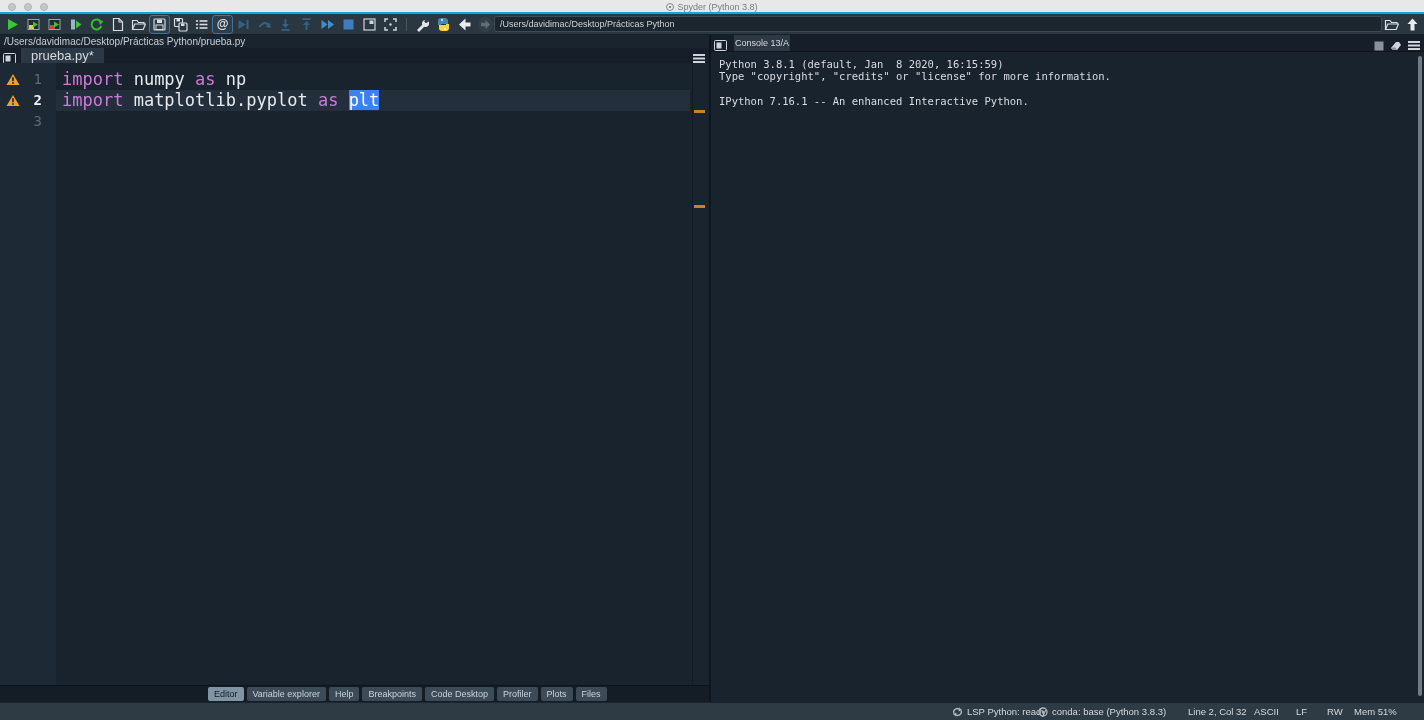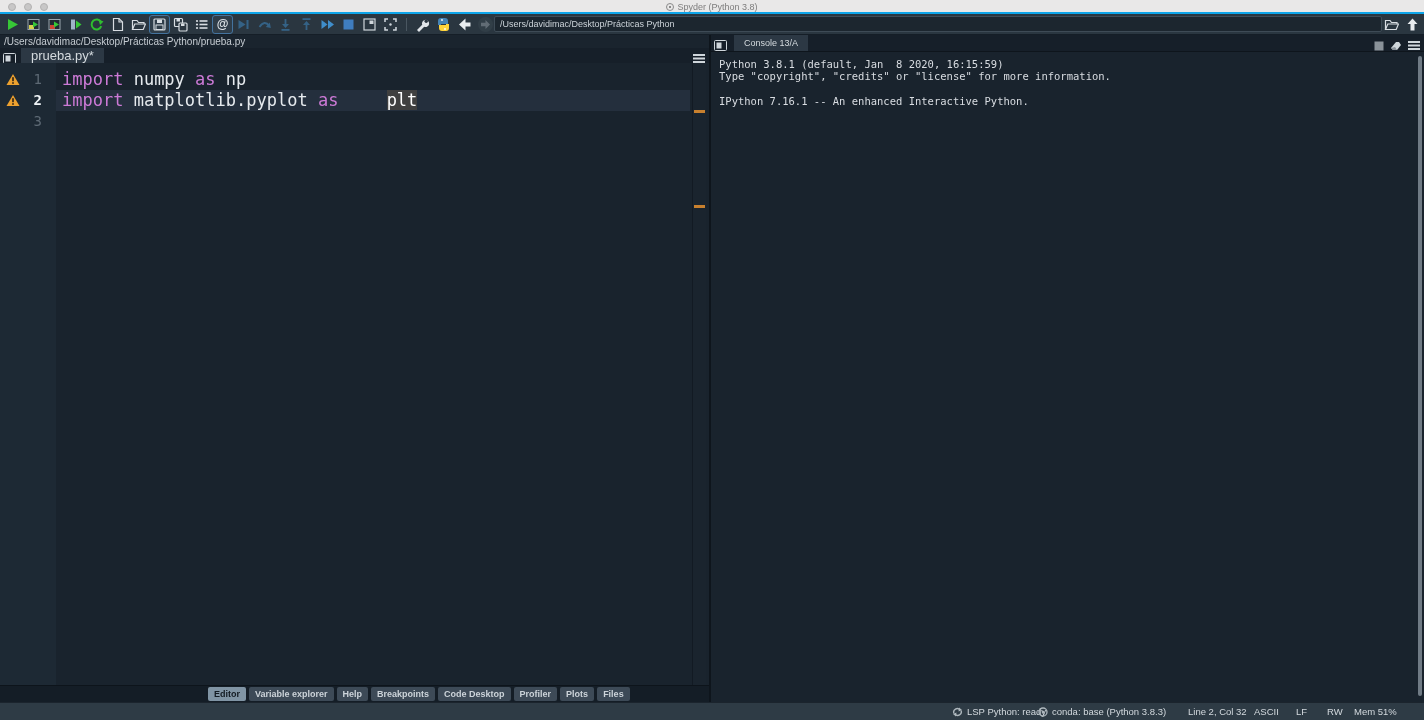--- a/index.html
+++ b/index.html
@@ -41,32 +41,32 @@
   .gutter { position:absolute; left:0; top:0; width:56px; height:622px; background:#1d2934; }
   .gut-row { position:relative; height:21px; }
   .gut-rows { padding-top:6px; }
   .warn-ico { position:absolute; left:6px; top:3px; }
   .lnum { position:absolute; right:14px; top:0; height:21px; line-height:21px; font-family:"DejaVu Sans Mono", monospace; font-size:14px; color:#5d6974; }
   .lnum.active { color:#f0f4f7; font-weight:bold; }
   .code-lines { position:absolute; left:56px; top:0; width:634px; padding-top:6px; }
   .code-row { height:21px; line-height:21px; font-family:"DejaVu Sans Mono", monospace; font-size:17px; color:#e6eaee; white-space:pre; padding-left:6px; }
   .code-row.current { background:#242f3d; }
   .kw { color:#cc7ad6; }
-  .sel { background:#404040; color:#ffffff;margin-left:38px; }
+  .sel { background:#3b82f6; color:#ffffff; }
   .flag-area { position:absolute; left:692px; top:0; width:14px; height:622px; background:#1a242e; border-left:1px solid #121a23; }
   .flag-mark { position:absolute; left:1px; width:11px; height:3px; background:#c8802e; }
 
   
-  .panel-tabstrip { position:absolute; left:0; top:650px; width:709px; height:17px; background:#141d26; border-top:1px solid #0d141b; display:flex; align-items:center; padding-left:208px; gap:3px;font-weight:bold; }
+  .panel-tabstrip { position:absolute; left:0; top:650px; width:709px; height:17px; background:#141d26; border-top:1px solid #0d141b; display:flex; align-items:center; padding-left:208px; gap:3px; }
   .ptab { font-size:9px; padding:2px 6px; border-radius:2px; background:#3d4a57; color:#ccd3d9; white-space:nowrap; }
   .ptab.active { background:#8094a4; color:#131b22; }
 
   
   .con-tabrow { top:0; height:16px; }
-  .con-tab { position:absolute; left:23px; top:0; height:16px; line-height:16px; font-size:9px; color:#d4dade; background:#2c3844; padding:0 10px; }
+  .con-tab { position:absolute; left:23px; top:0; height:16px; line-height:16px; font-size:9px; color:#d4dade; background:#2c3844; padding:0 1px; }
   .con-icons { position:absolute; right:4px; top:2px; display:flex; gap:6px; align-items:center; }
   .con-content { position:absolute; left:0; top:16px; width:713px; height:651px; background:#19232d; border-top:1px solid #0e151c; padding:6px 0 0 8px; font-family:"DejaVu Sans Mono", monospace; font-size:10.5px; color:#d9dde2; }
   .con-line { height:12.3px; line-height:12.3px; white-space:pre; }
   .p-green { color:#2aa35a; }
   .p-bright { color:#52e06a; font-weight:bold; }
   .con-scrollbar { position:absolute; right:2px; top:4px; width:4px; height:640px; background:#707b85; border-radius:2px; }
 
   
   .statusbar { position:absolute; left:0; top:702px; width:1424px; height:18px; background:#2e3b45; border-top:1px solid #1b242d; font-size:9.5px; color:#d3d9de; }
   .st-item { position:absolute; top:0; height:18px; line-height:18px; display:flex; align-items:center; gap:4px; white-space:nowrap; }

